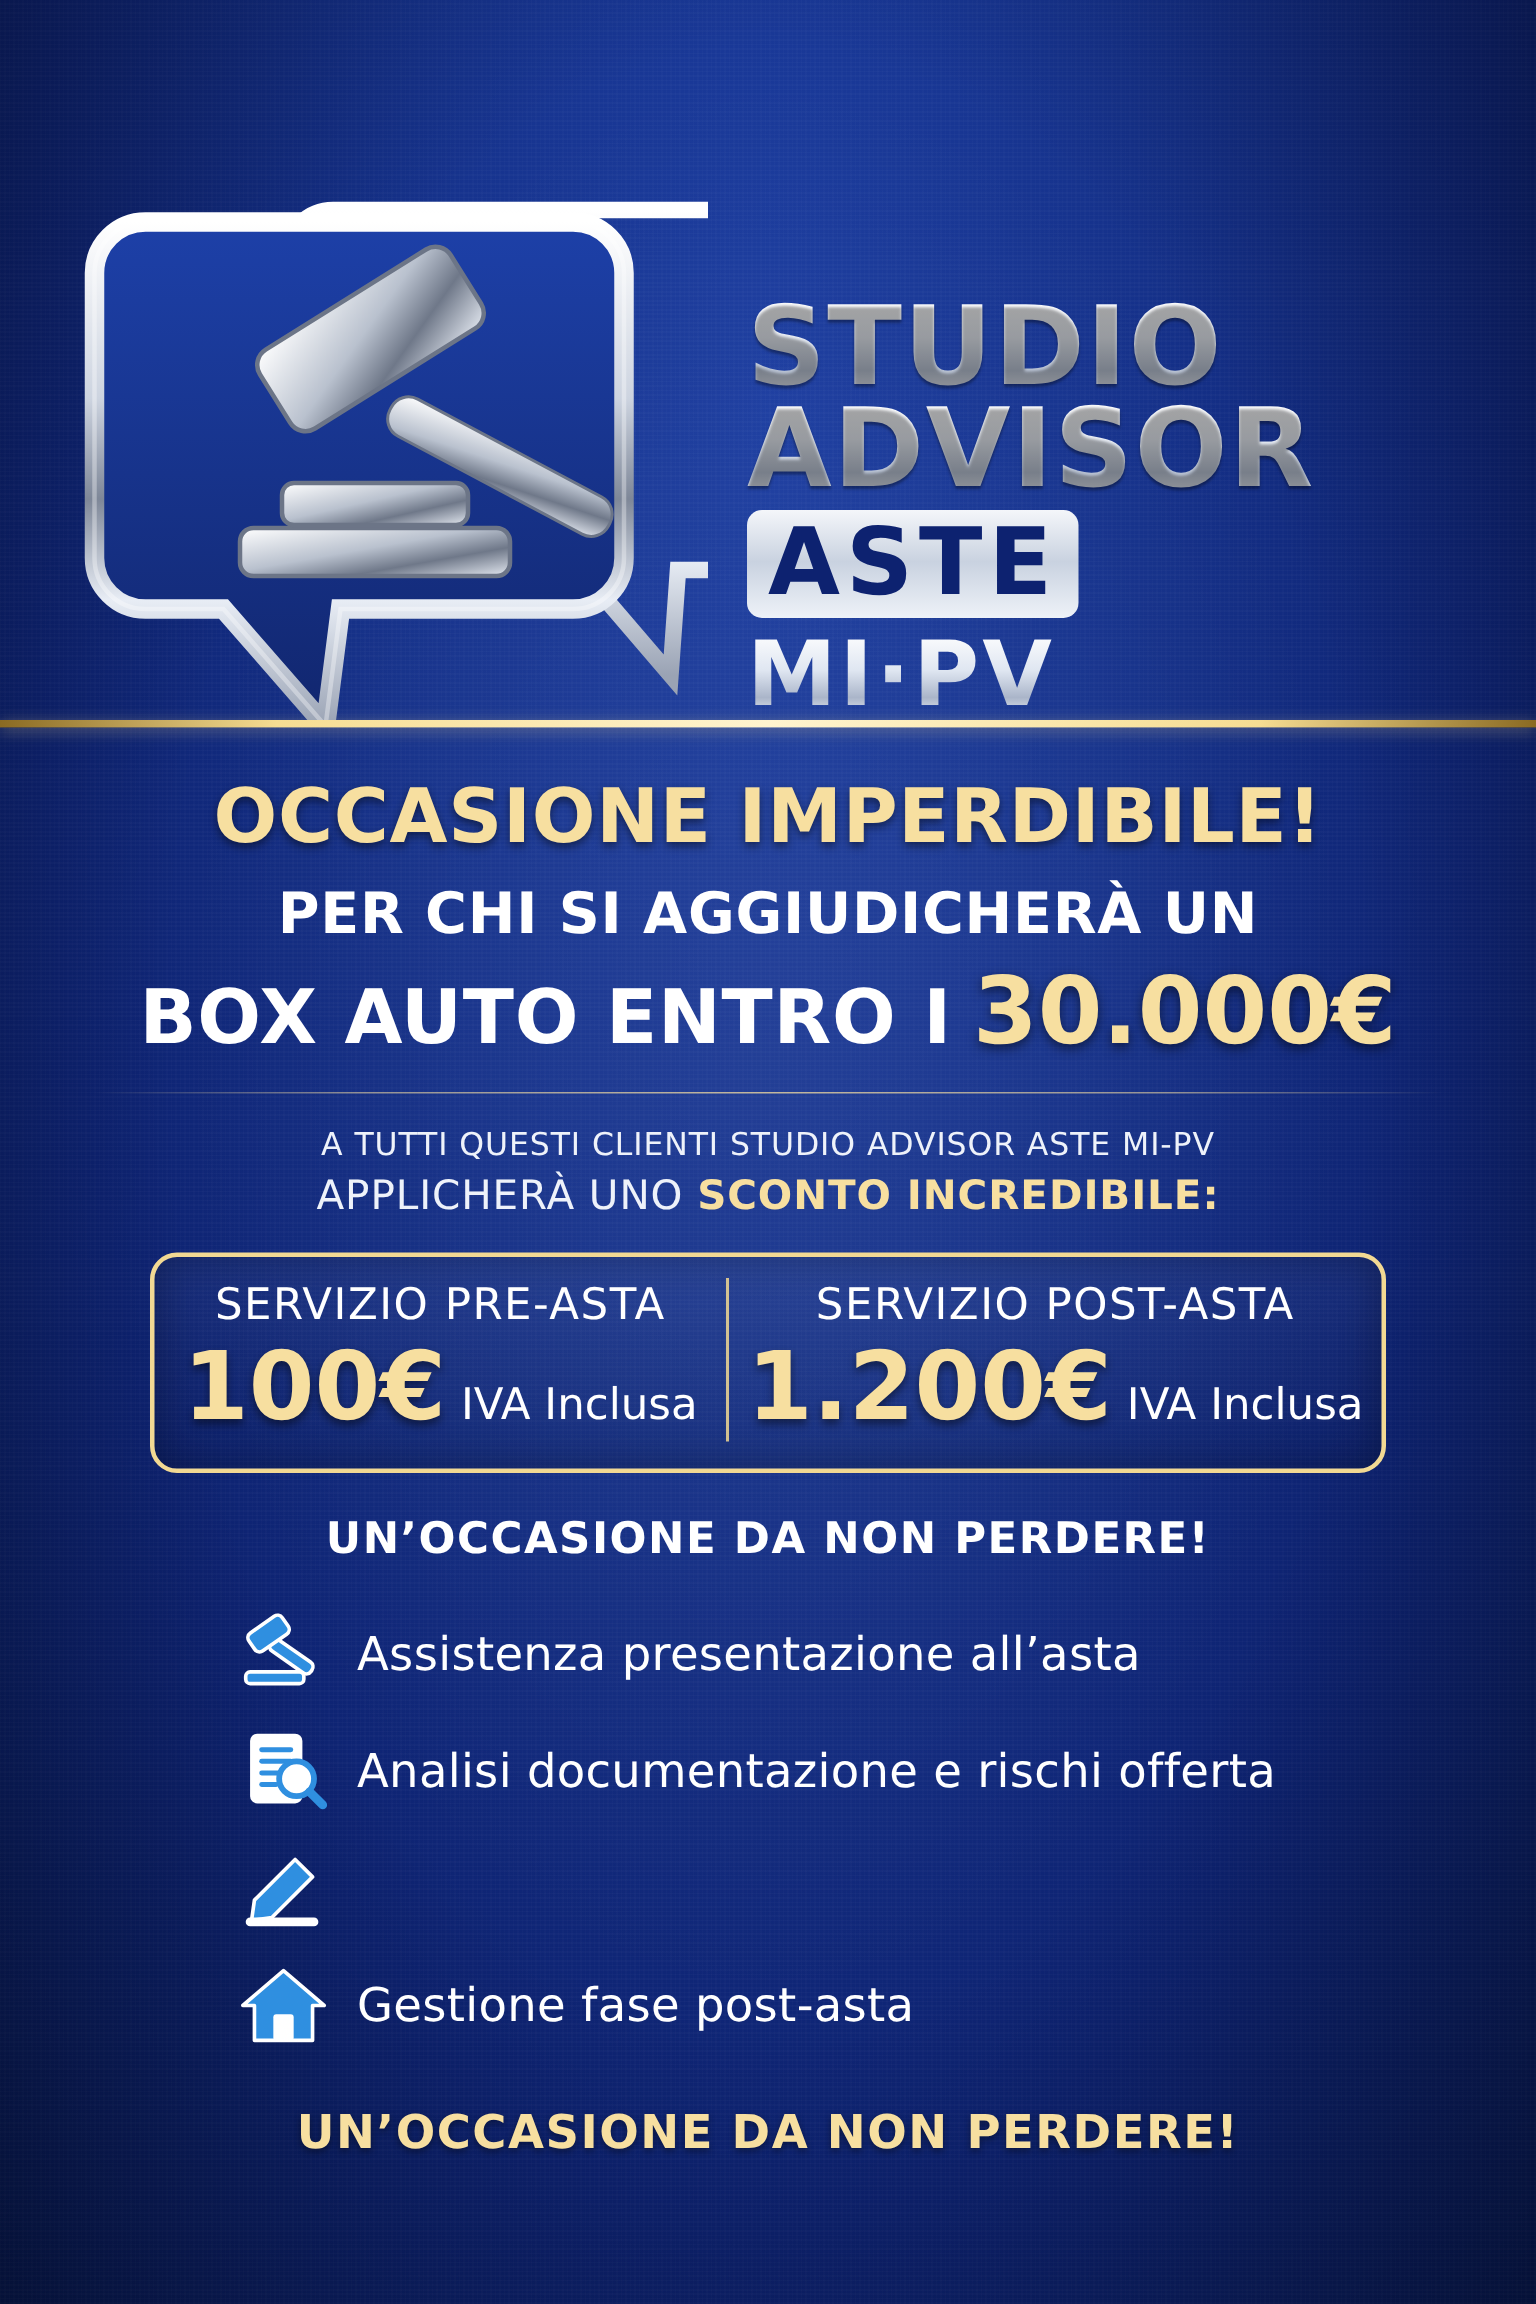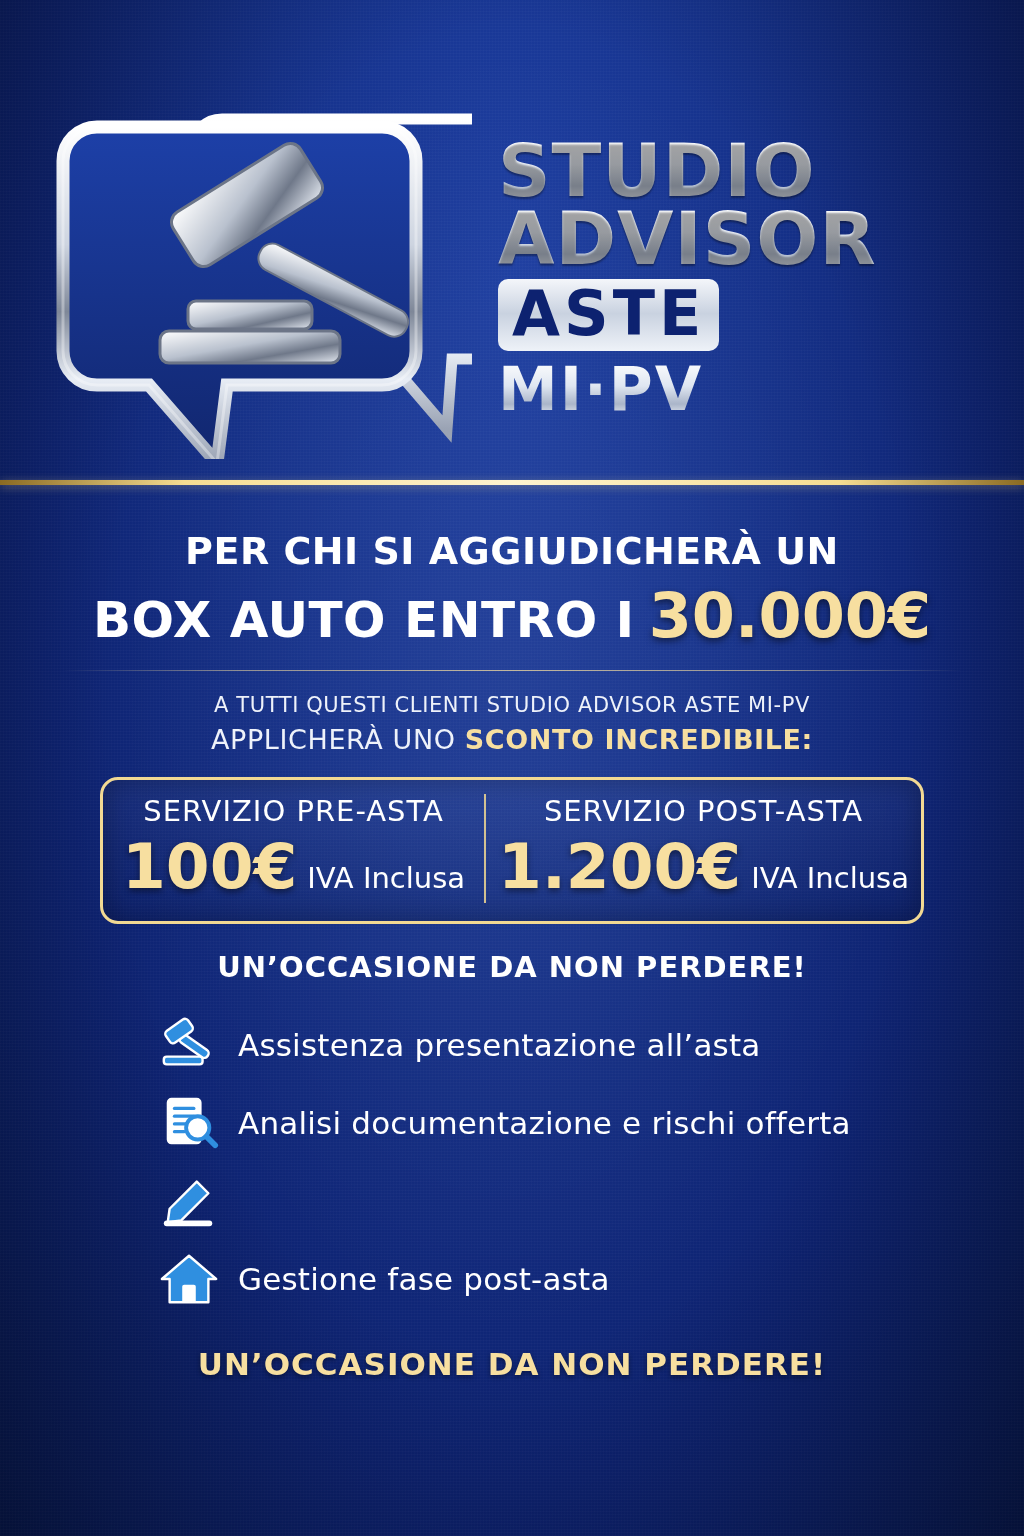--- a/index.html
+++ b/index.html
@@ -41,21 +41,21 @@
     inset: 0;
     background: radial-gradient(ellipse at 50% 45%, rgba(255,255,255,0.05) 0%, rgba(0,0,0,0) 55%, rgba(0,0,0,0.35) 100%);
     pointer-events: none;
   }
 
   .content { position: relative; z-index: 3; }
 
   
   .header {
     display: flex;
-    align-items: center;
+    align-items: flex-end;
     padding: 58px 28px 0 52px;
     height: 480px;
   }
 
   .logo-mark {
     width: 420px;
     height: 380px;
     flex: 0 0 420px;
     position: relative;
   }
@@ -336,20 +336,21 @@
           <span class="brand-aste">ASTE</span>
         </div>
         <div class="brand-sub">MI·PV</div>
       </div>
     </div>
 
     <div class="gold-divider"></div>
 
     <div class="body-area">
 
+      <div class="headline">OCCASIONE IMPERDIBILE!</div>
       <div class="subline">PER CHI SI AGGIUDICHERÀ UN</div>
 
       <div class="bigline">
         <span class="white">BOX AUTO ENTRO I</span>
         <span class="gold">30.000€</span>
       </div>
 
       <div class="thin-rule"></div>
 
       <div class="para">A TUTTI QUESTI CLIENTI STUDIO ADVISOR ASTE MI-PV</div>

